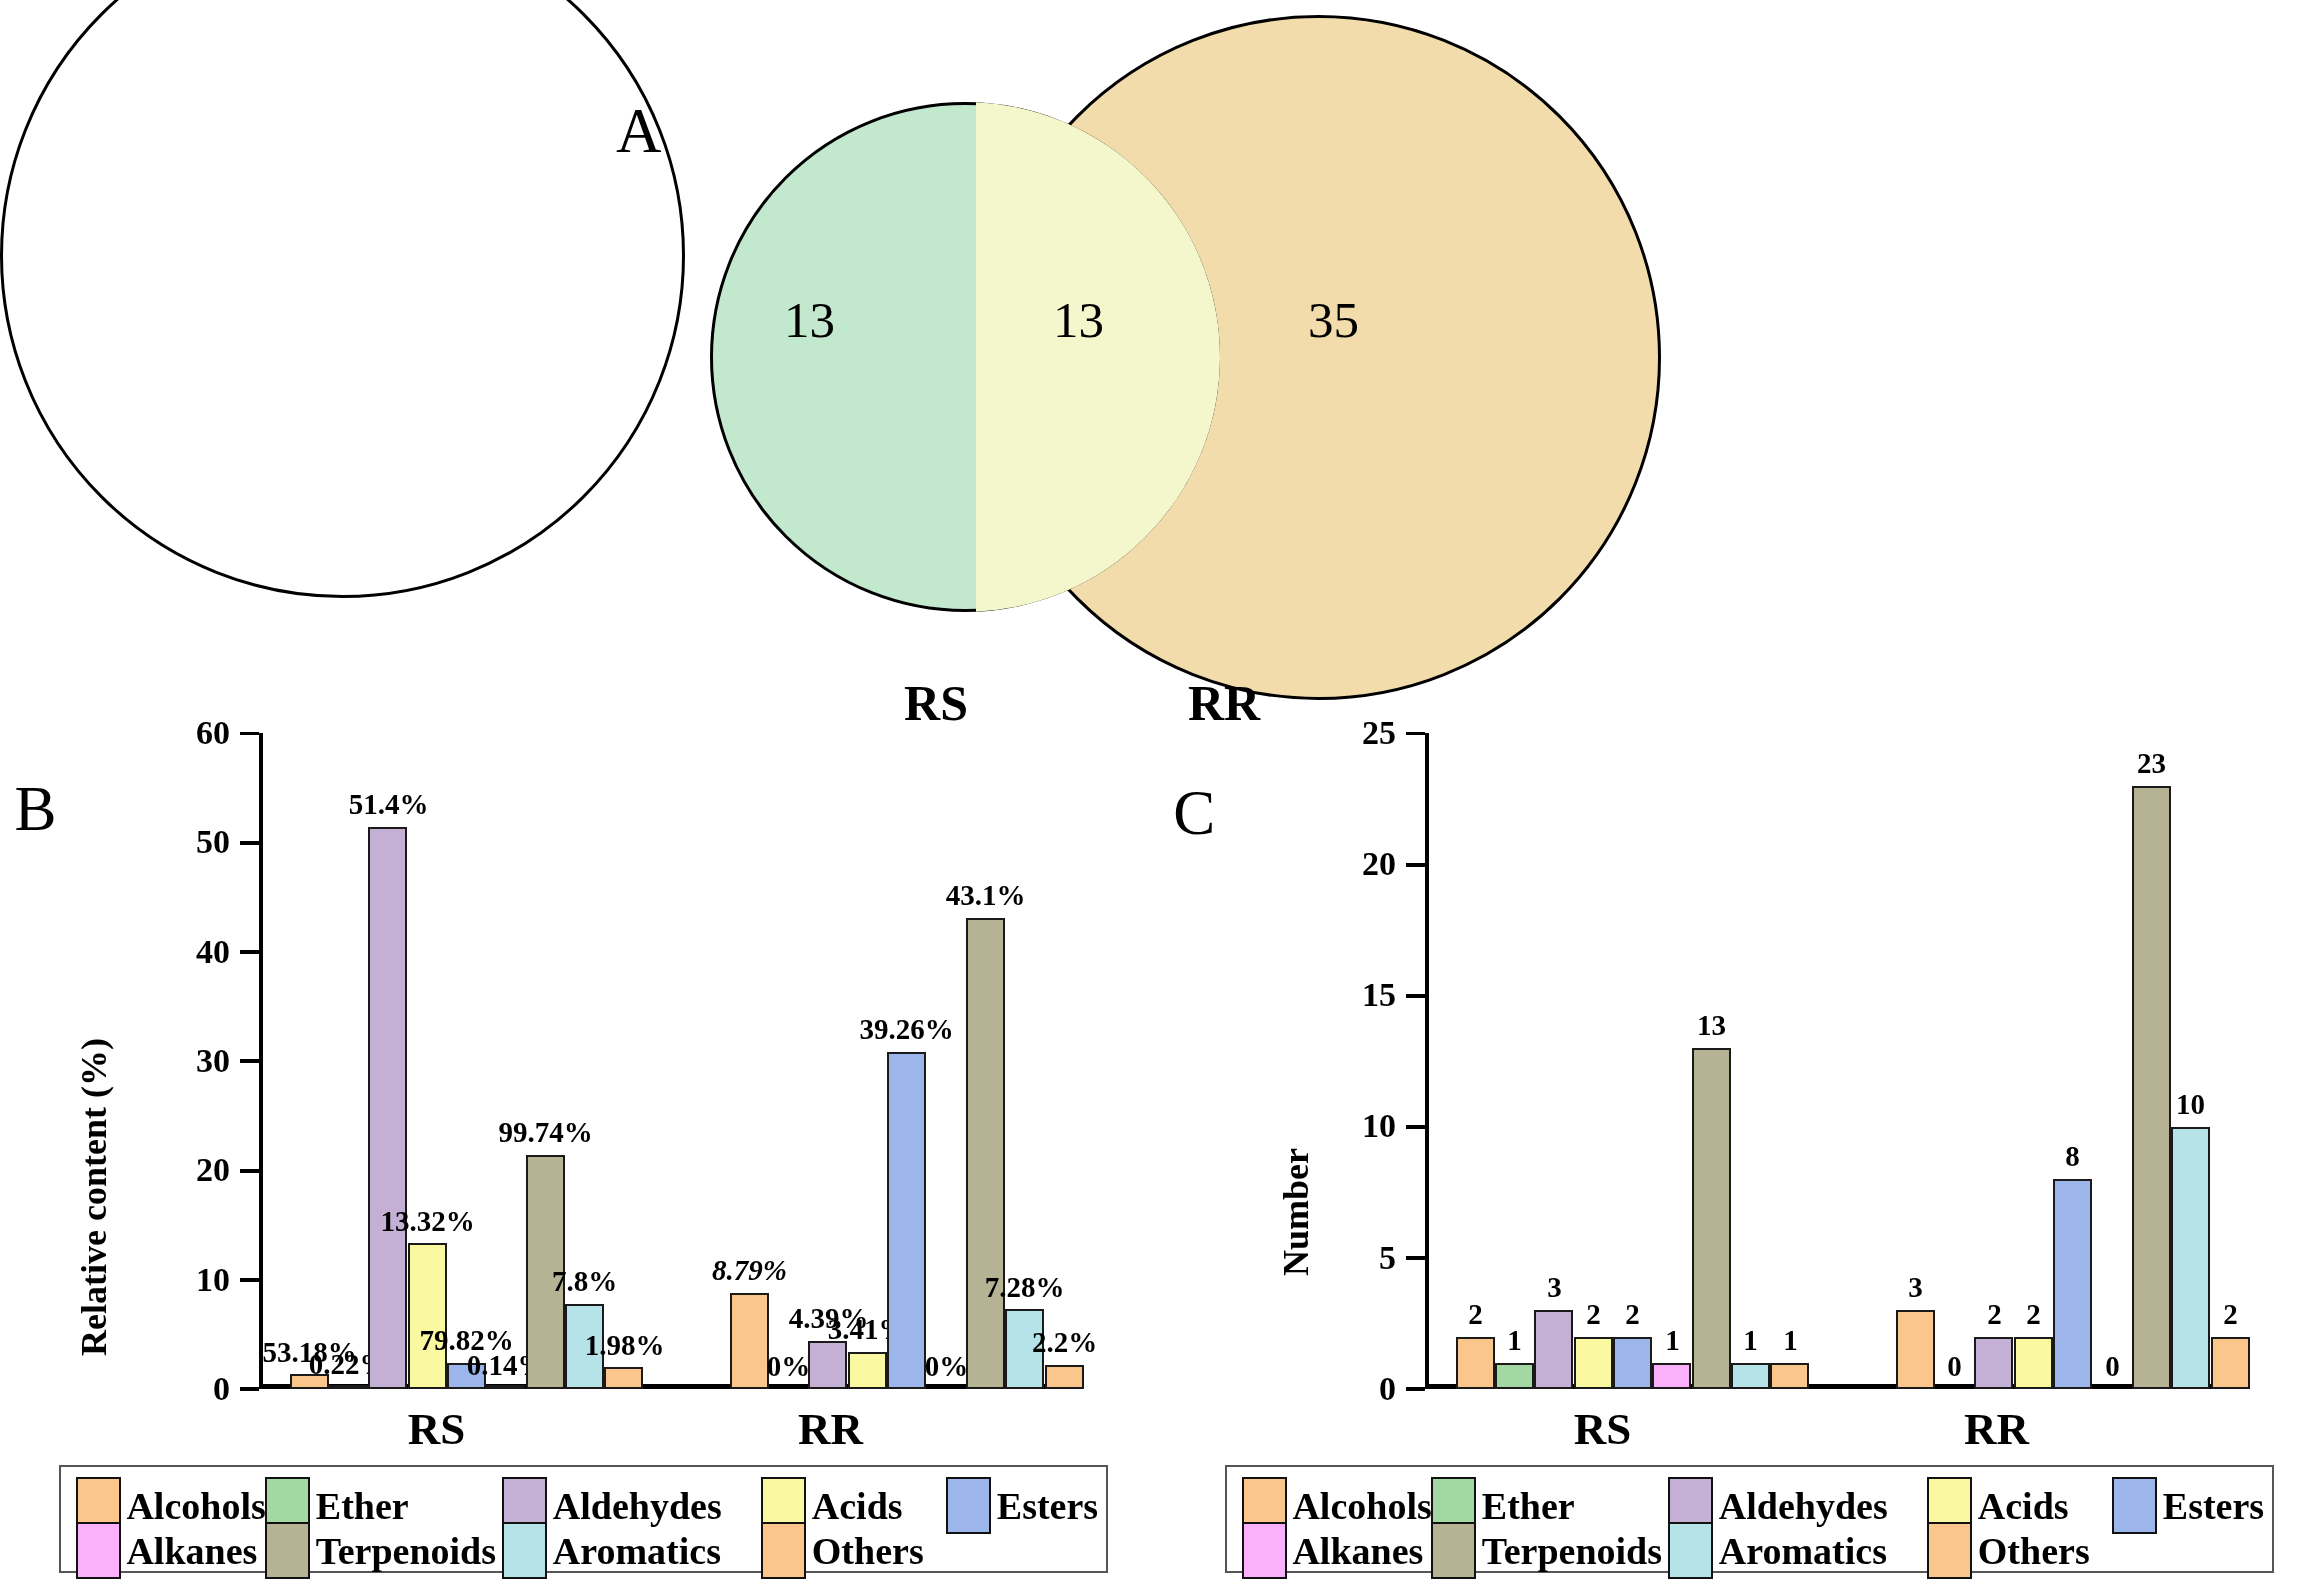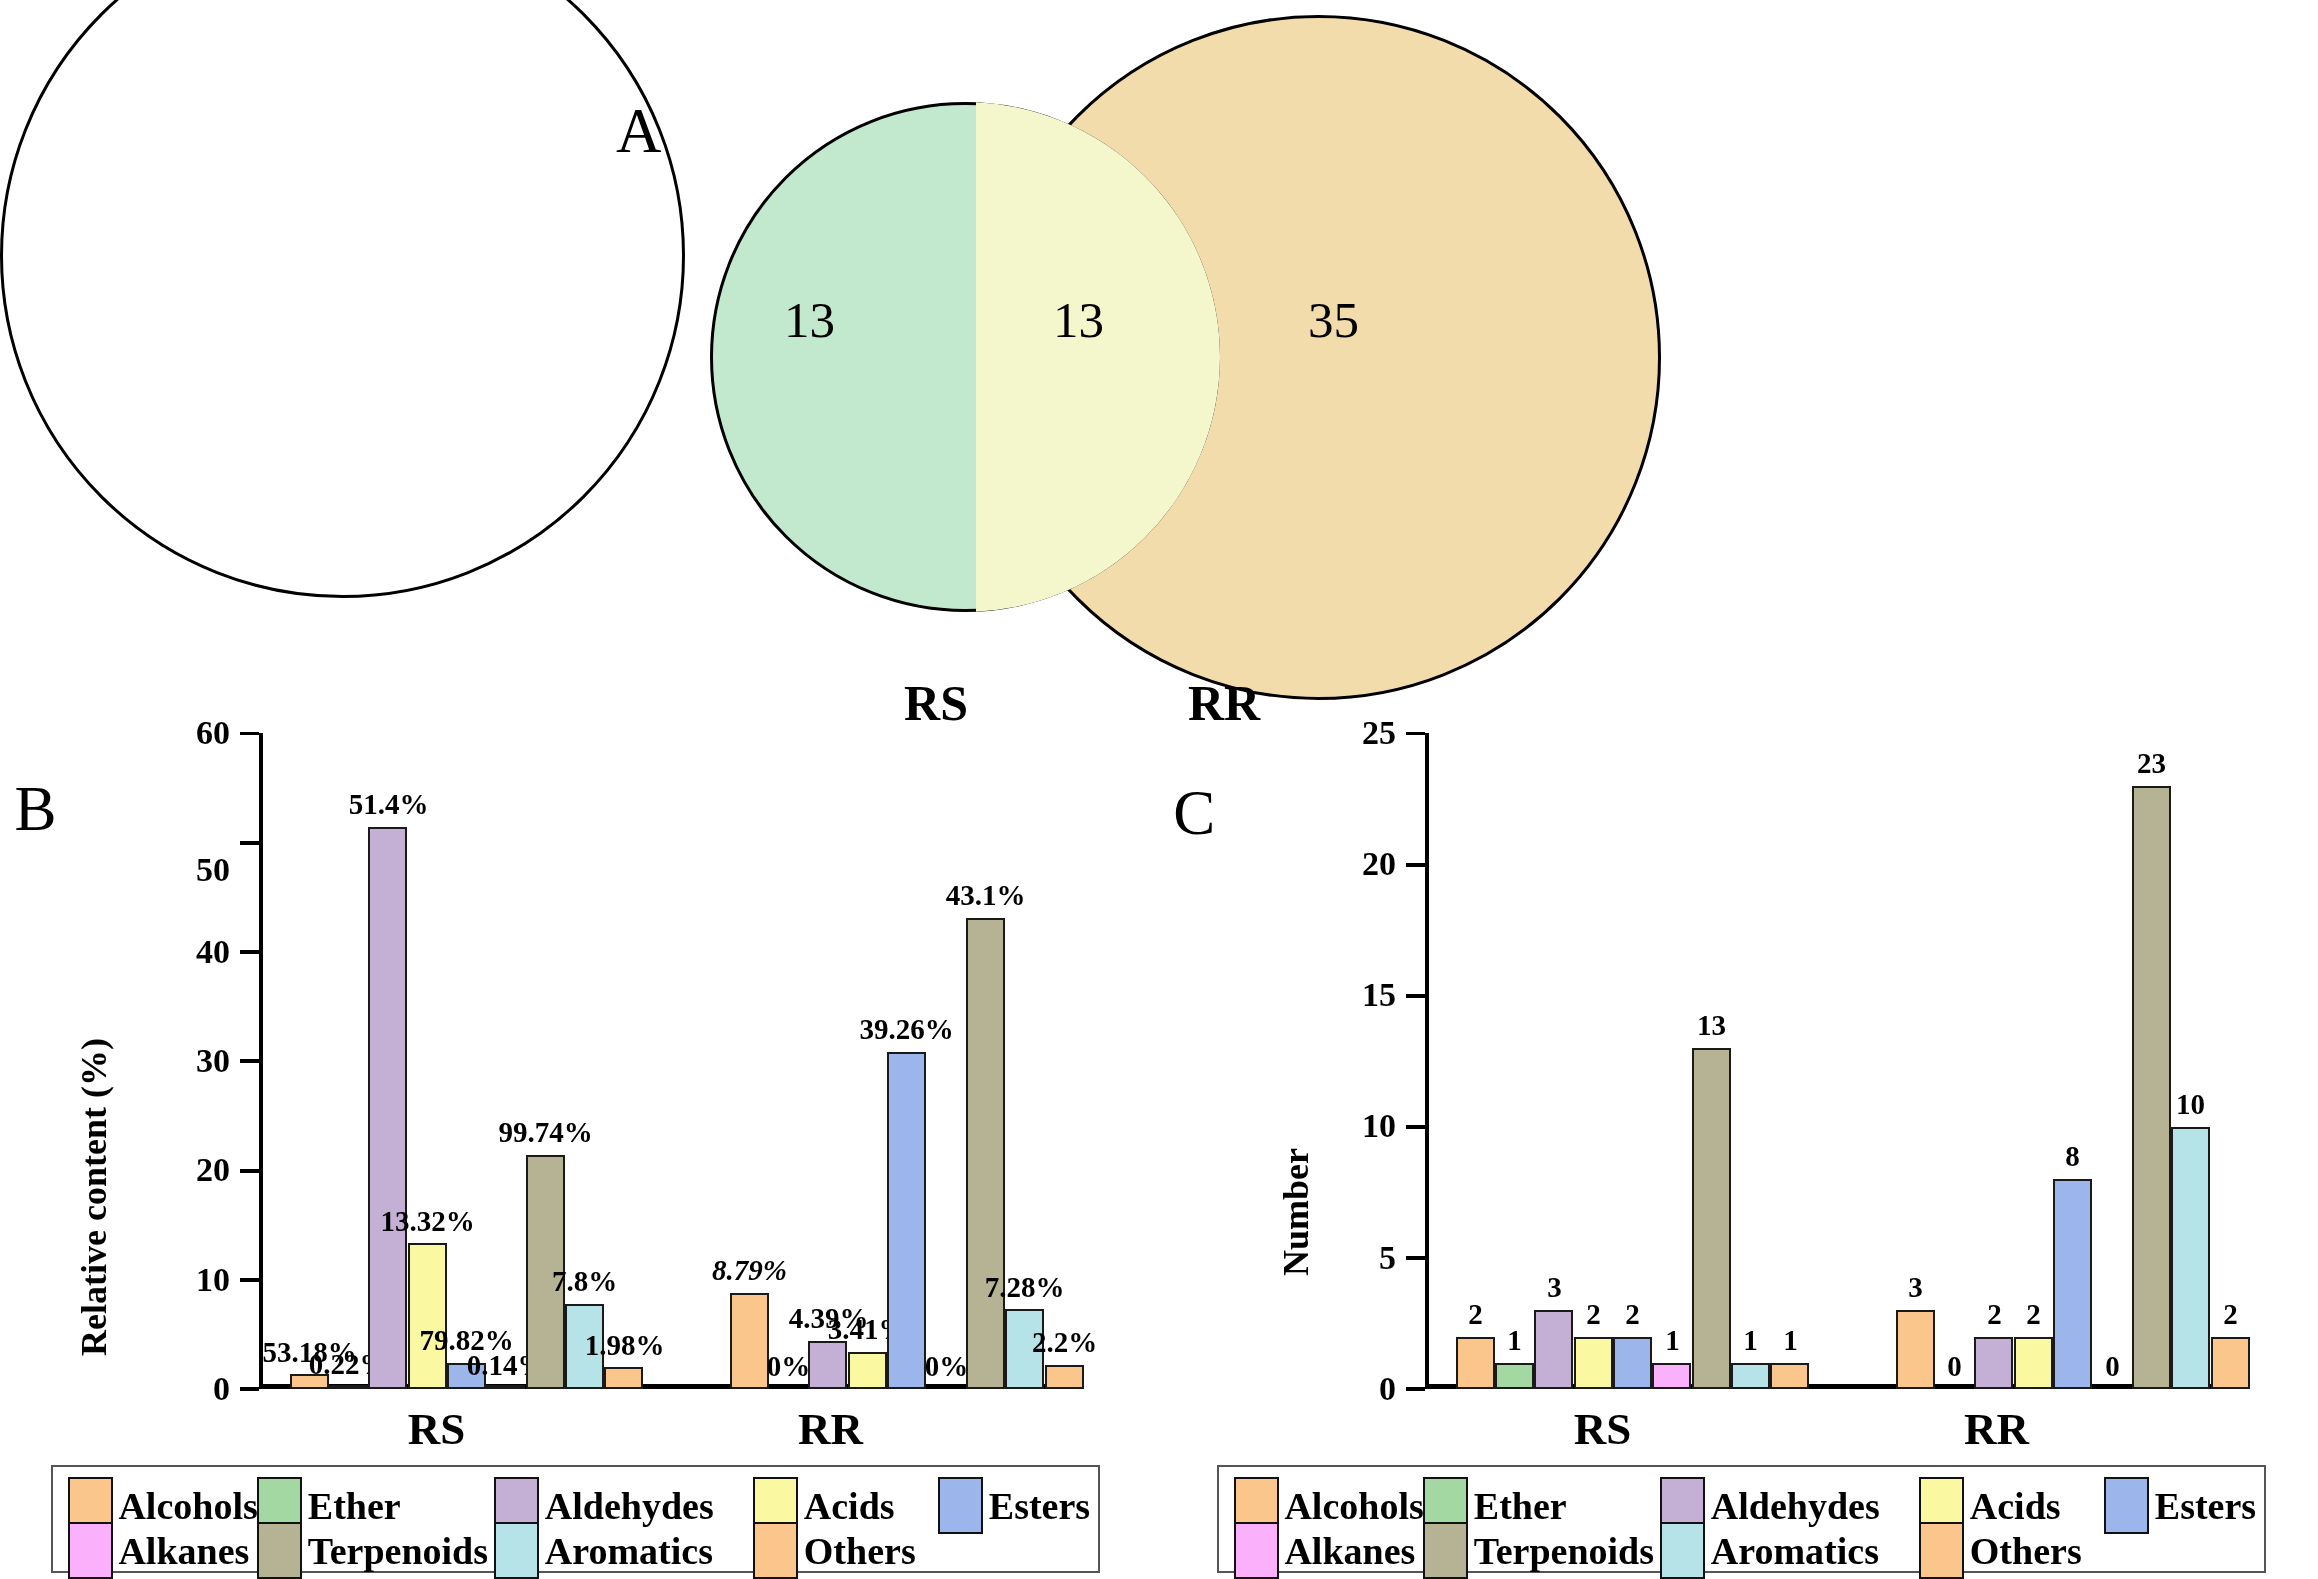--- a/index.html
+++ b/index.html
@@ -34,21 +34,21 @@
                 font-family:"Liberation Serif",serif;transform:translateY(-50%);white-space:nowrap;}
   .ylabel{position:absolute;font-size:36px;font-weight:bold;font-family:"Liberation Serif",serif;
           transform:rotate(-90deg);transform-origin:left top;white-space:nowrap;}
   .bar{position:absolute;bottom:0;border:2.2px solid #1a1a1a;box-sizing:border-box;}
   .bar-value{position:absolute;font-size:29px;font-weight:bold;font-family:"Liberation Serif",serif;
              white-space:nowrap;text-align:center;}
   .group-label{position:absolute;font-size:45px;font-weight:bold;font-family:"Liberation Serif",serif;
                text-align:center;white-space:nowrap;}
 
   
-  .legend-box{position:absolute;border:2.9px solid #555;box-sizing:border-box;background:#fff;}
+  .legend-box{position:absolute;border:2.9px solid #555;box-sizing:border-box;background:#fff;margin-left:8px;}
   .legend-item{display:flex;align-items:center;}
   .legend-swatch{width:45px;height:57px;border:2.9px solid #111;box-sizing:border-box;flex:0 0 auto;}
   .legend-text{font-size:38px;font-weight:bold;font-family:"Liberation Serif",serif;margin-left:5.8px;white-space:nowrap;}
 </style>
 </head>
 <body>
 
 <div id="panel-a">
   <div id="panel-a-label" class="panel-letter">A</div>
 
@@ -77,21 +77,21 @@
       <div class="ytick-label" style="top: 656px; right: 845px;">0</div>
       <div class="ytick" style="top: 545px;"></div>
       <div class="ytick-label" style="top: 547px; right: 845px;">10</div>
       <div class="ytick" style="top: 436px;"></div>
       <div class="ytick-label" style="top: 437px; right: 845px;">20</div>
       <div class="ytick" style="top: 326px;"></div>
       <div class="ytick-label" style="top: 328px; right: 845px;">30</div>
       <div class="ytick" style="top: 217px;"></div>
       <div class="ytick-label" style="top: 219px; right: 845px;">40</div>
       <div class="ytick" style="top: 108px;"></div>
-      <div class="ytick-label" style="top: 109px; right: 845px; margin-top: 28px;">50</div>
+      <div class="ytick-label" style="top: 109px; right: 845px;">50</div>
       <div class="ytick" style="top: -1.5px;"></div>
       <div class="ytick-label" style="top: 0px; right: 845px;">60</div>
       <div class="bar" style="left: 31px; width: 39px; height: 14.6px; background: rgb(251, 198, 140);"></div>
       <div class="bar-value" style="left: -13px; width: 127px; bottom: 20.5px;">53.18%</div>
       <div class="bar" style="left: 70px; width: 39px; height: 2.4px; background: rgb(164, 216, 162);"></div>
       <div class="bar-value" style="left: 26px; width: 127px; bottom: 8.2px;">0.22%</div>
       <div class="bar" style="left: 109px; width: 39px; height: 562px; background: rgb(197, 176, 213);"></div>
       <div class="bar-value" style="left: 66px; width: 127px; bottom: 568px;">51.4%</div>
       <div class="bar" style="left: 149px; width: 39px; height: 146px; background: rgb(250, 248, 160);"></div>
       <div class="bar-value" style="left: 105px; width: 127px; bottom: 151px;">13.32%</div>

